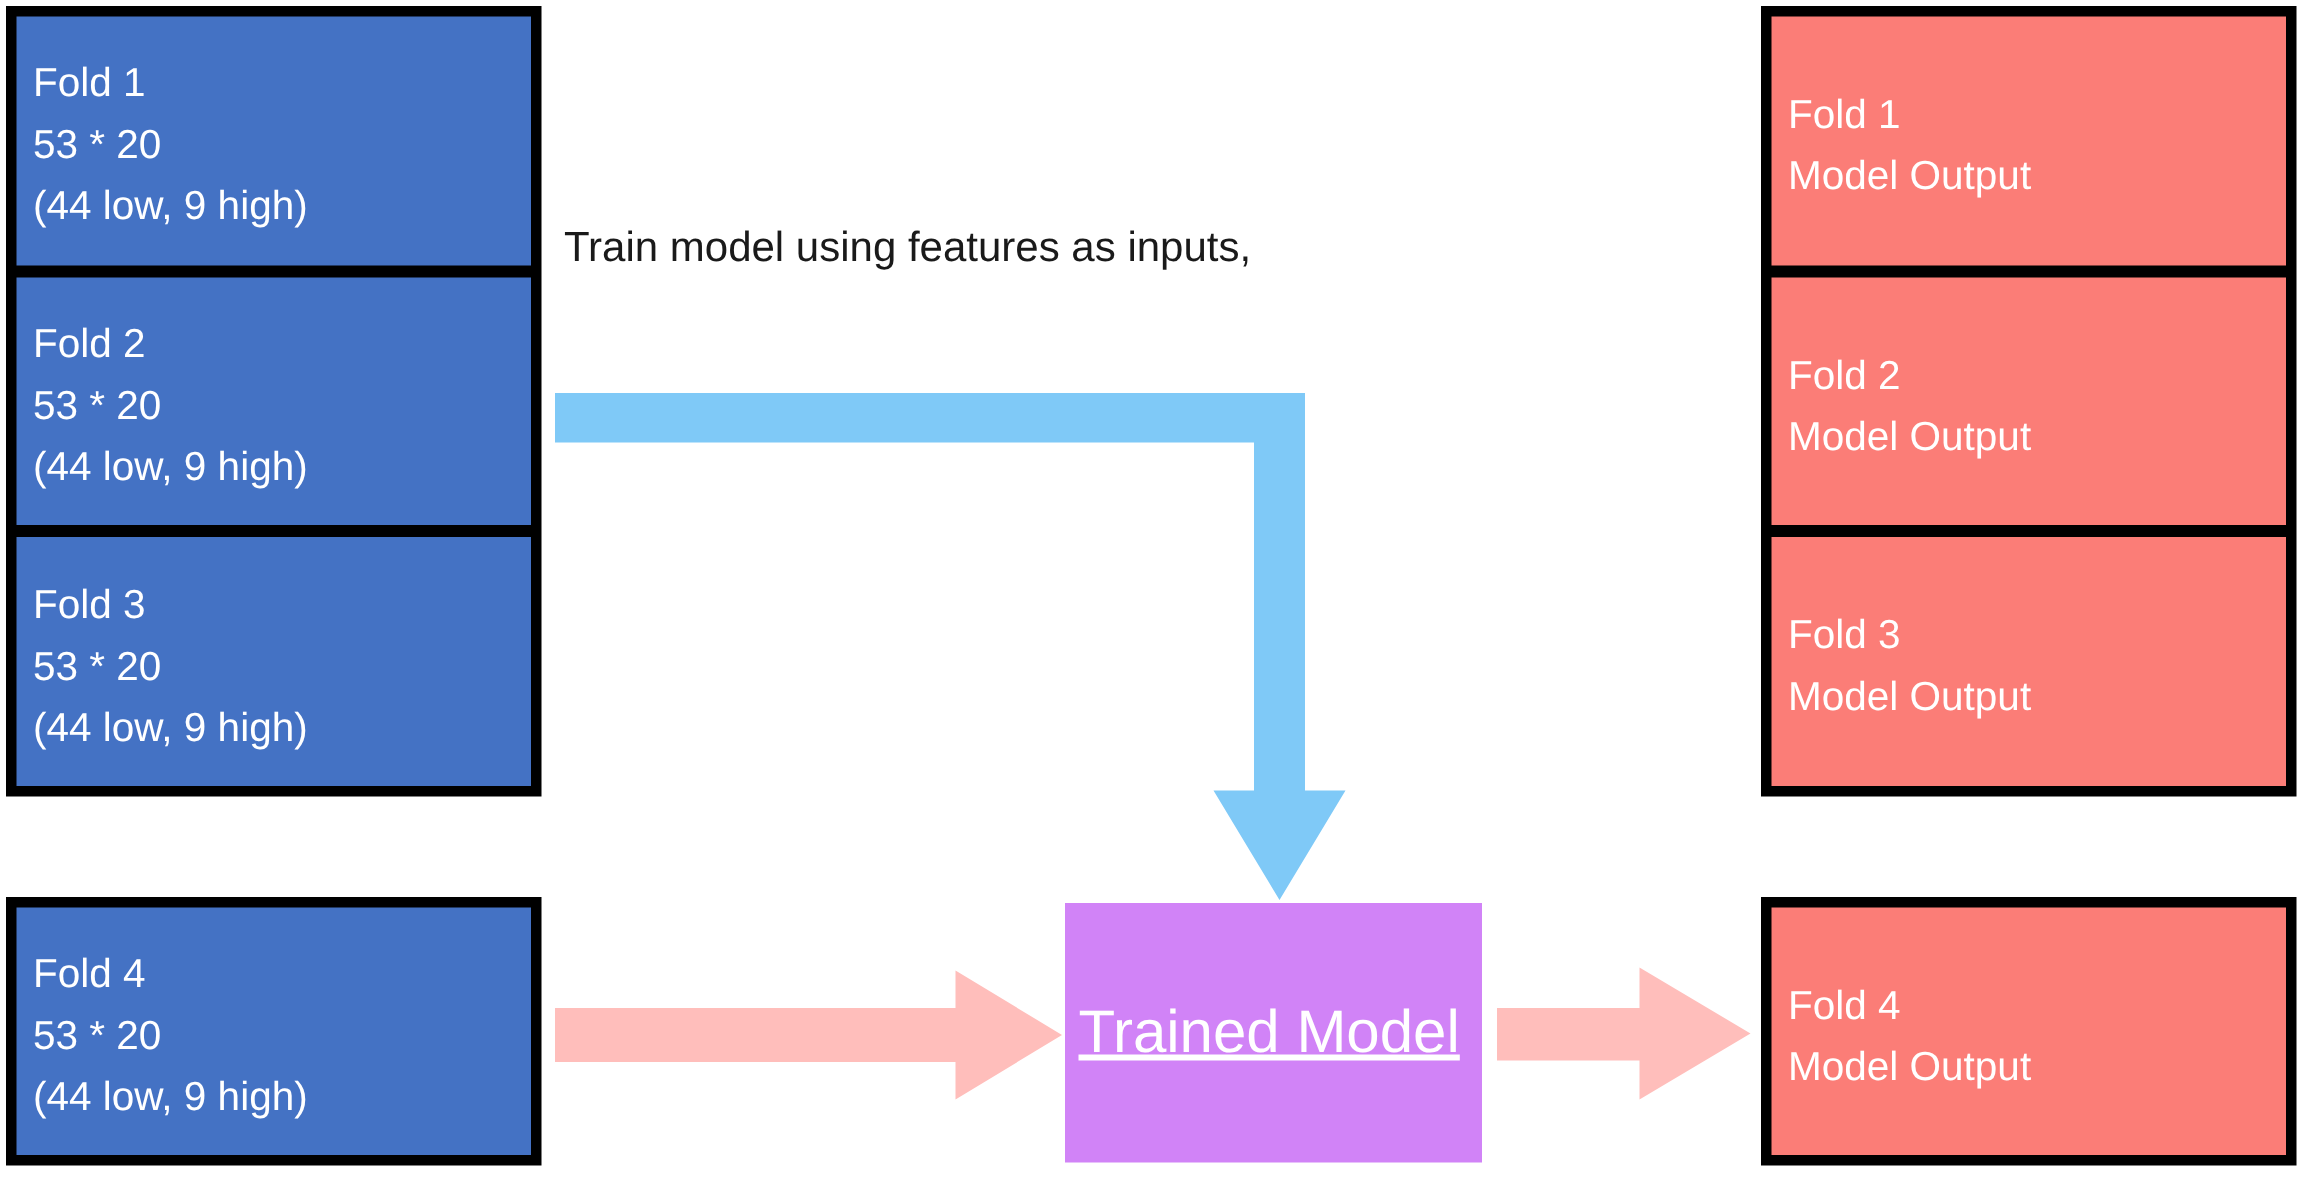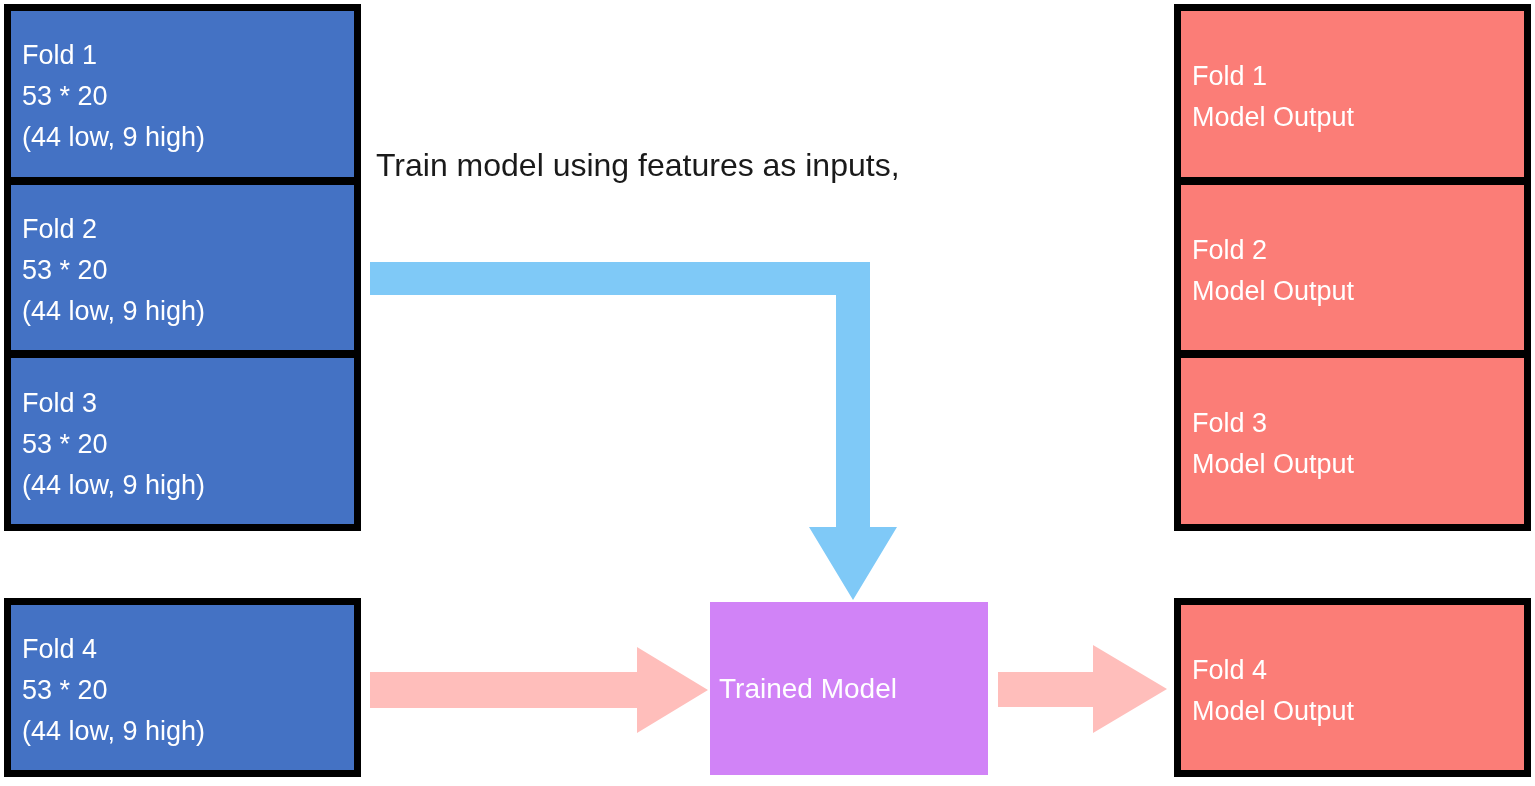--- a/index.html
+++ b/index.html
@@ -41,38 +41,39 @@
     position:absolute;
     background:#000000;
     padding:7px;
     box-sizing:border-box;
     display:flex;
   }
   .annotation{
     position:absolute;
     left:376px;top:140px;
     color:#1a1a1a;
-    font-size:32px;
+    font-size:28px;
     line-height:50px;
     white-space:nowrap;
   }
   .model-box{
     position:absolute;
     left:710px;top:602px;
     width:278px;height:173px;
     background:#D183F7;
     box-sizing:border-box;
     display:flex;
     align-items:center;
     padding-left:9px;
   }
   .model-box .label{
     color:#ffffff;
-    font-size:28px;
+    font-size:40px;
     white-space:nowrap;
+    text-decoration:underline;
   }
   svg.arrows{
     position:absolute;
     left:0;top:0;
     pointer-events:none;
   }
 </style>
 </head>
 <body>
 

